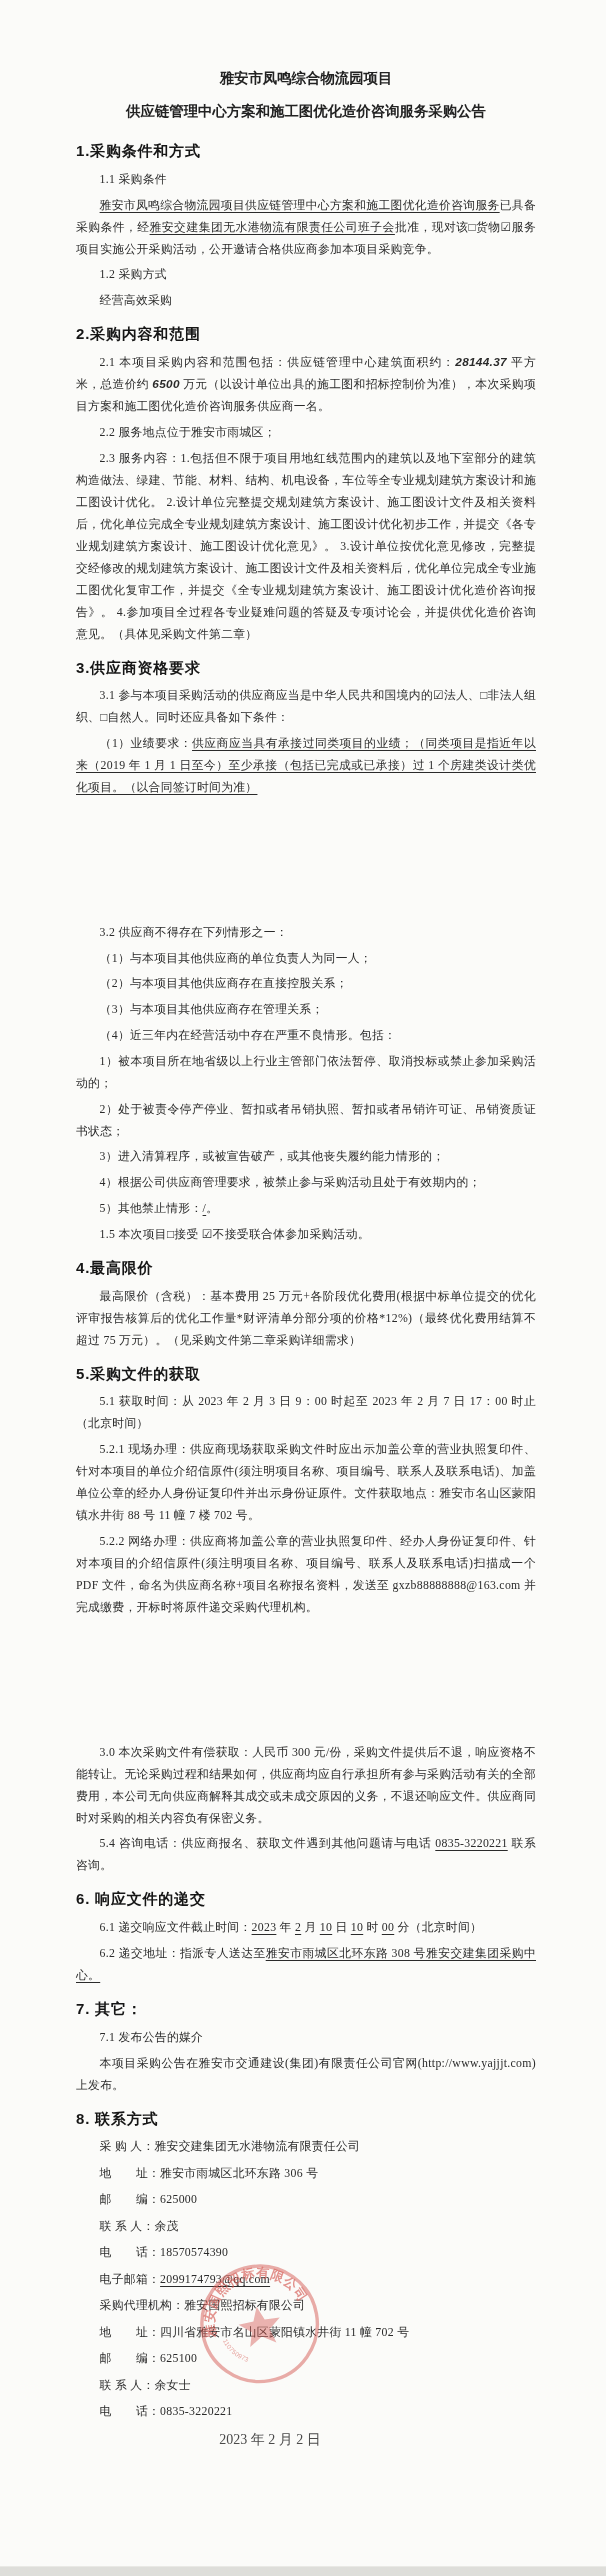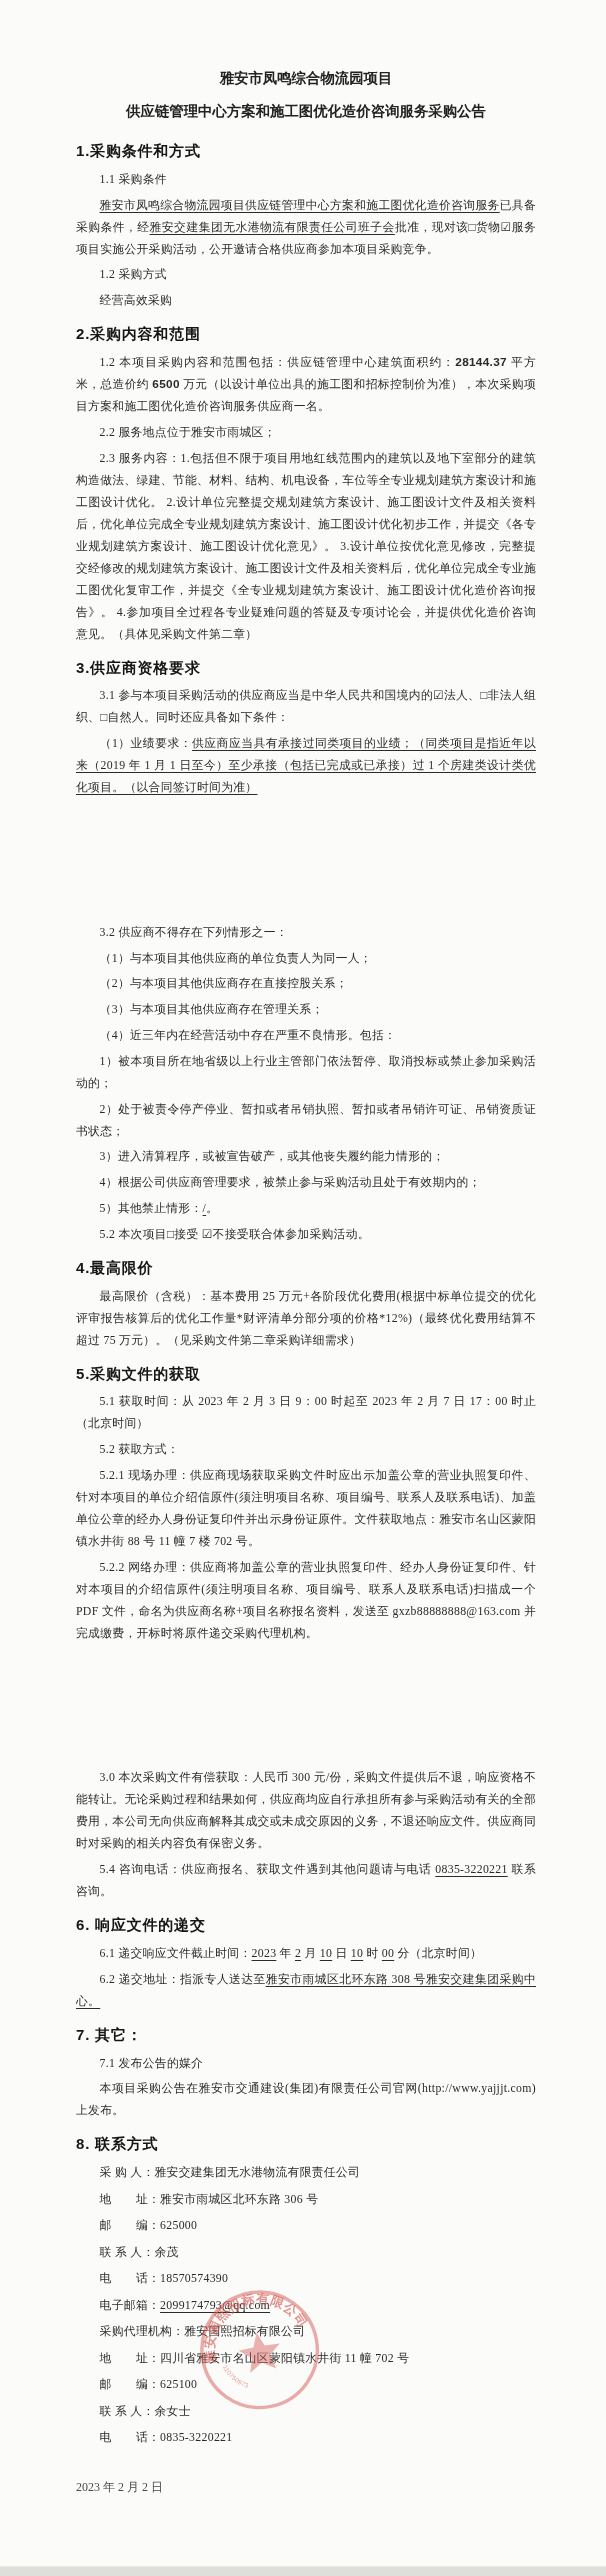--- a/index.html
+++ b/index.html
@@ -29,26 +29,26 @@
   }
   .p{
     font-size:11.8px;line-height:22px;letter-spacing:0.3px;
     text-indent:2em;text-align:justify;margin:3.8px 0;
   }
   .row{
     font-size:11.8px;line-height:22px;letter-spacing:0.3px;
     text-indent:2em;margin:4.5px 0;
   }
   .date{
-    font-size:12px;line-height:22px;
-    text-align:left;padding-right:72px;margin-top:28px;color:#4a4a4a;
+    font-size:14px;line-height:22px;
+    text-align:center;padding-right:72px;margin-top:7px;color:#4a4a4a;
   }
   .gap{width:100%;}
   .u{text-decoration:underline;text-underline-offset:3px;text-align:right;}
-  .b{font-family:"Liberation Sans","DejaVu Sans",sans-serif;font-weight:bold;}
+  .b{font-family:"Liberation Sans","DejaVu Sans",sans-serif;font-weight:bold;font-style:italic;}
   .seal{
     position:absolute;left:97px;top:-29px;width:126px;height:126px;
     transform:rotate(-10deg);opacity:.88;pointer-events:none;z-index:5;
   }
   .scan-edge{
     position:absolute;left:0;bottom:0;width:100%;height:9px;
     background:#dededa;border-top:0.8px solid #e9e9e5;
   }
 </style>
 </head>
@@ -57,43 +57,42 @@
 <div class="page">
   <div id="doc-content">
       <div class="blk t1"><span>雅安市凤鸣综合物流园项目</span></div>
       <div class="blk t2"><span>供应链管理中心方案和施工图优化造价咨询服务采购公告</span></div>
       <div class="blk h"><span>1.采购条件和方式</span></div>
       <div class="blk p"><span>1.1 采购条件</span></div>
       <div class="blk p"><span class="u">雅安市凤鸣综合物流园项目供应链管理中心方案和施工图优化造价咨询服务</span><span>已具备采购条件，经</span><span class="u">雅安交建集团无水港物流有限责任公司班子会</span><span>批准，现对该□货物☑服务项目实施公开采购活动，公开邀请合格供应商参加本项目采购竞争。</span></div>
       <div class="blk p"><span>1.2 采购方式</span></div>
       <div class="blk p"><span>经营高效采购</span></div>
       <div class="blk h"><span>2.采购内容和范围</span></div>
-      <div class="blk p"><span>1.2 本项目采购内容和范围包括：供应链管理中心建筑面积约：</span><span class="b">28144.37</span><span> 平方米，总造价约 </span><span class="b">6500</span><span> 万元（以设计单位出具的施工图和招标控制价为准），本次采购项目方案和施工图优化造价咨询服务供应商一名。</span></div>
+      <div class="blk p"><span>2.1 本项目采购内容和范围包括：供应链管理中心建筑面积约：</span><span class="b">28144.37</span><span> 平方米，总造价约 </span><span class="b">6500</span><span> 万元（以设计单位出具的施工图和招标控制价为准），本次采购项目方案和施工图优化造价咨询服务供应商一名。</span></div>
       <div class="blk p"><span>2.2 服务地点位于雅安市雨城区；</span></div>
       <div class="blk p"><span>2.3 服务内容：1.包括但不限于项目用地红线范围内的建筑以及地下室部分的建筑构造做法、绿建、节能、材料、结构、机电设备，车位等全专业规划建筑方案设计和施工图设计优化。 2.设计单位完整提交规划建筑方案设计、施工图设计文件及相关资料后，优化单位完成全专业规划建筑方案设计、施工图设计优化初步工作，并提交《各专业规划建筑方案设计、施工图设计优化意见》。 3.设计单位按优化意见修改，完整提交经修改的规划建筑方案设计、施工图设计文件及相关资料后，优化单位完成全专业施工图优化复审工作，并提交《全专业规划建筑方案设计、施工图设计优化造价咨询报告》。 4.参加项目全过程各专业疑难问题的答疑及专项讨论会，并提供优化造价咨询意见。（具体见采购文件第二章）</span></div>
       <div class="blk h"><span>3.供应商资格要求</span></div>
       <div class="blk p"><span>3.1 参与本项目采购活动的供应商应当是中华人民共和国境内的☑法人、□非法人组织、□自然人。同时还应具备如下条件：</span></div>
       <div class="blk p"><span>（1）业绩要求：</span><span class="u">供应商应当具有承接过同类项目的业绩；（同类项目是指近年以来（2019 年 1 月 1 日至今）至少承接（包括已完成或已承接）过 1 个房建类设计类优化项目。（以合同签订时间为准）</span></div>
       <div class="gap" style="height: 115px;"></div>
       <div class="blk p"><span>3.2 供应商不得存在下列情形之一：</span></div>
       <div class="blk p"><span>（1）与本项目其他供应商的单位负责人为同一人；</span></div>
       <div class="blk p"><span>（2）与本项目其他供应商存在直接控股关系；</span></div>
       <div class="blk p"><span>（3）与本项目其他供应商存在管理关系；</span></div>
       <div class="blk p"><span>（4）近三年内在经营活动中存在严重不良情形。包括：</span></div>
       <div class="blk p"><span>1）被本项目所在地省级以上行业主管部门依法暂停、取消投标或禁止参加采购活动的；</span></div>
       <div class="blk p"><span>2）处于被责令停产停业、暂扣或者吊销执照、暂扣或者吊销许可证、吊销资质证书状态；</span></div>
       <div class="blk p"><span>3）进入清算程序，或被宣告破产，或其他丧失履约能力情形的；</span></div>
       <div class="blk p"><span>4）根据公司供应商管理要求，被禁止参与采购活动且处于有效期内的；</span></div>
       <div class="blk p"><span>5）其他禁止情形：</span><span class="u">/</span><span>。</span></div>
-      <div class="blk p"><span>5.2 本次项目□接受 ☑不接受联合体参加采购活动。</span></div>
+      <div class="blk p"><span>1.5 本次项目□接受 ☑不接受联合体参加采购活动。</span></div>
       <div class="blk h"><span>4.最高限价</span></div>
       <div class="blk p"><span>最高限价（含税）：基本费用 25 万元+各阶段优化费用(根据中标单位提交的优化评审报告核算后的优化工作量*财评清单分部分项的价格*12%)（最终优化费用结算不超过 75 万元）。（见采购文件第二章采购详细需求）</span></div>
       <div class="blk h"><span>5.采购文件的获取</span></div>
       <div class="blk p"><span>5.1 获取时间：从 2023 年 2 月 3 日 9：00 时起至 2023 年 2 月 7 日 17：00 时止（北京时间）</span></div>
-      <div class="blk p"><span>5.2 获取方式：</span></div>
       <div class="blk p"><span>5.2.1 现场办理：供应商现场获取采购文件时应出示加盖公章的营业执照复印件、针对本项目的单位介绍信原件(须注明项目名称、项目编号、联系人及联系电话)、加盖单位公章的经办人身份证复印件并出示身份证原件。文件获取地点：雅安市名山区蒙阳镇水井街 88 号 11 幢 7 楼 702 号。</span></div>
       <div class="blk p"><span>5.2.2 网络办理：供应商将加盖公章的营业执照复印件、经办人身份证复印件、针对本项目的介绍信原件(须注明项目名称、项目编号、联系人及联系电话)扫描成一个 PDF 文件，命名为供应商名称+项目名称报名资料，发送至 gxzb88888888@163.com 并完成缴费，开标时将原件递交采购代理机构。</span></div>
       <div class="gap" style="height: 115px;"></div>
       <div class="blk p"><span>3.0 本次采购文件有偿获取：人民币 300 元/份，采购文件提供后不退，响应资格不能转让。无论采购过程和结果如何，供应商均应自行承担所有参与采购活动有关的全部费用，本公司无向供应商解释其成交或未成交原因的义务，不退还响应文件。供应商同时对采购的相关内容负有保密义务。</span></div>
       <div class="blk p"><span>5.4 咨询电话：供应商报名、获取文件遇到其他问题请与电话 </span><span class="u">0835-3220221</span><span> 联系咨询。</span></div>
       <div class="blk h"><span>6. 响应文件的递交</span></div>
       <div class="blk p"><span>6.1 递交响应文件截止时间：</span><span class="u">2023</span><span> 年 </span><span class="u">2</span><span> 月 </span><span class="u">10</span><span> 日 </span><span class="u">10</span><span> 时 </span><span class="u">00</span><span> 分（北京时间）</span></div>
       <div class="blk p"><span>6.2 递交地址：指派专人送达至</span><span class="u">雅安市雨城区北环东路 308 号雅安交建集团采购中心。</span></div>
       <div class="blk h"><span>7. 其它：</span></div>
       <div class="blk p"><span>7.1 发布公告的媒介</span></div>

